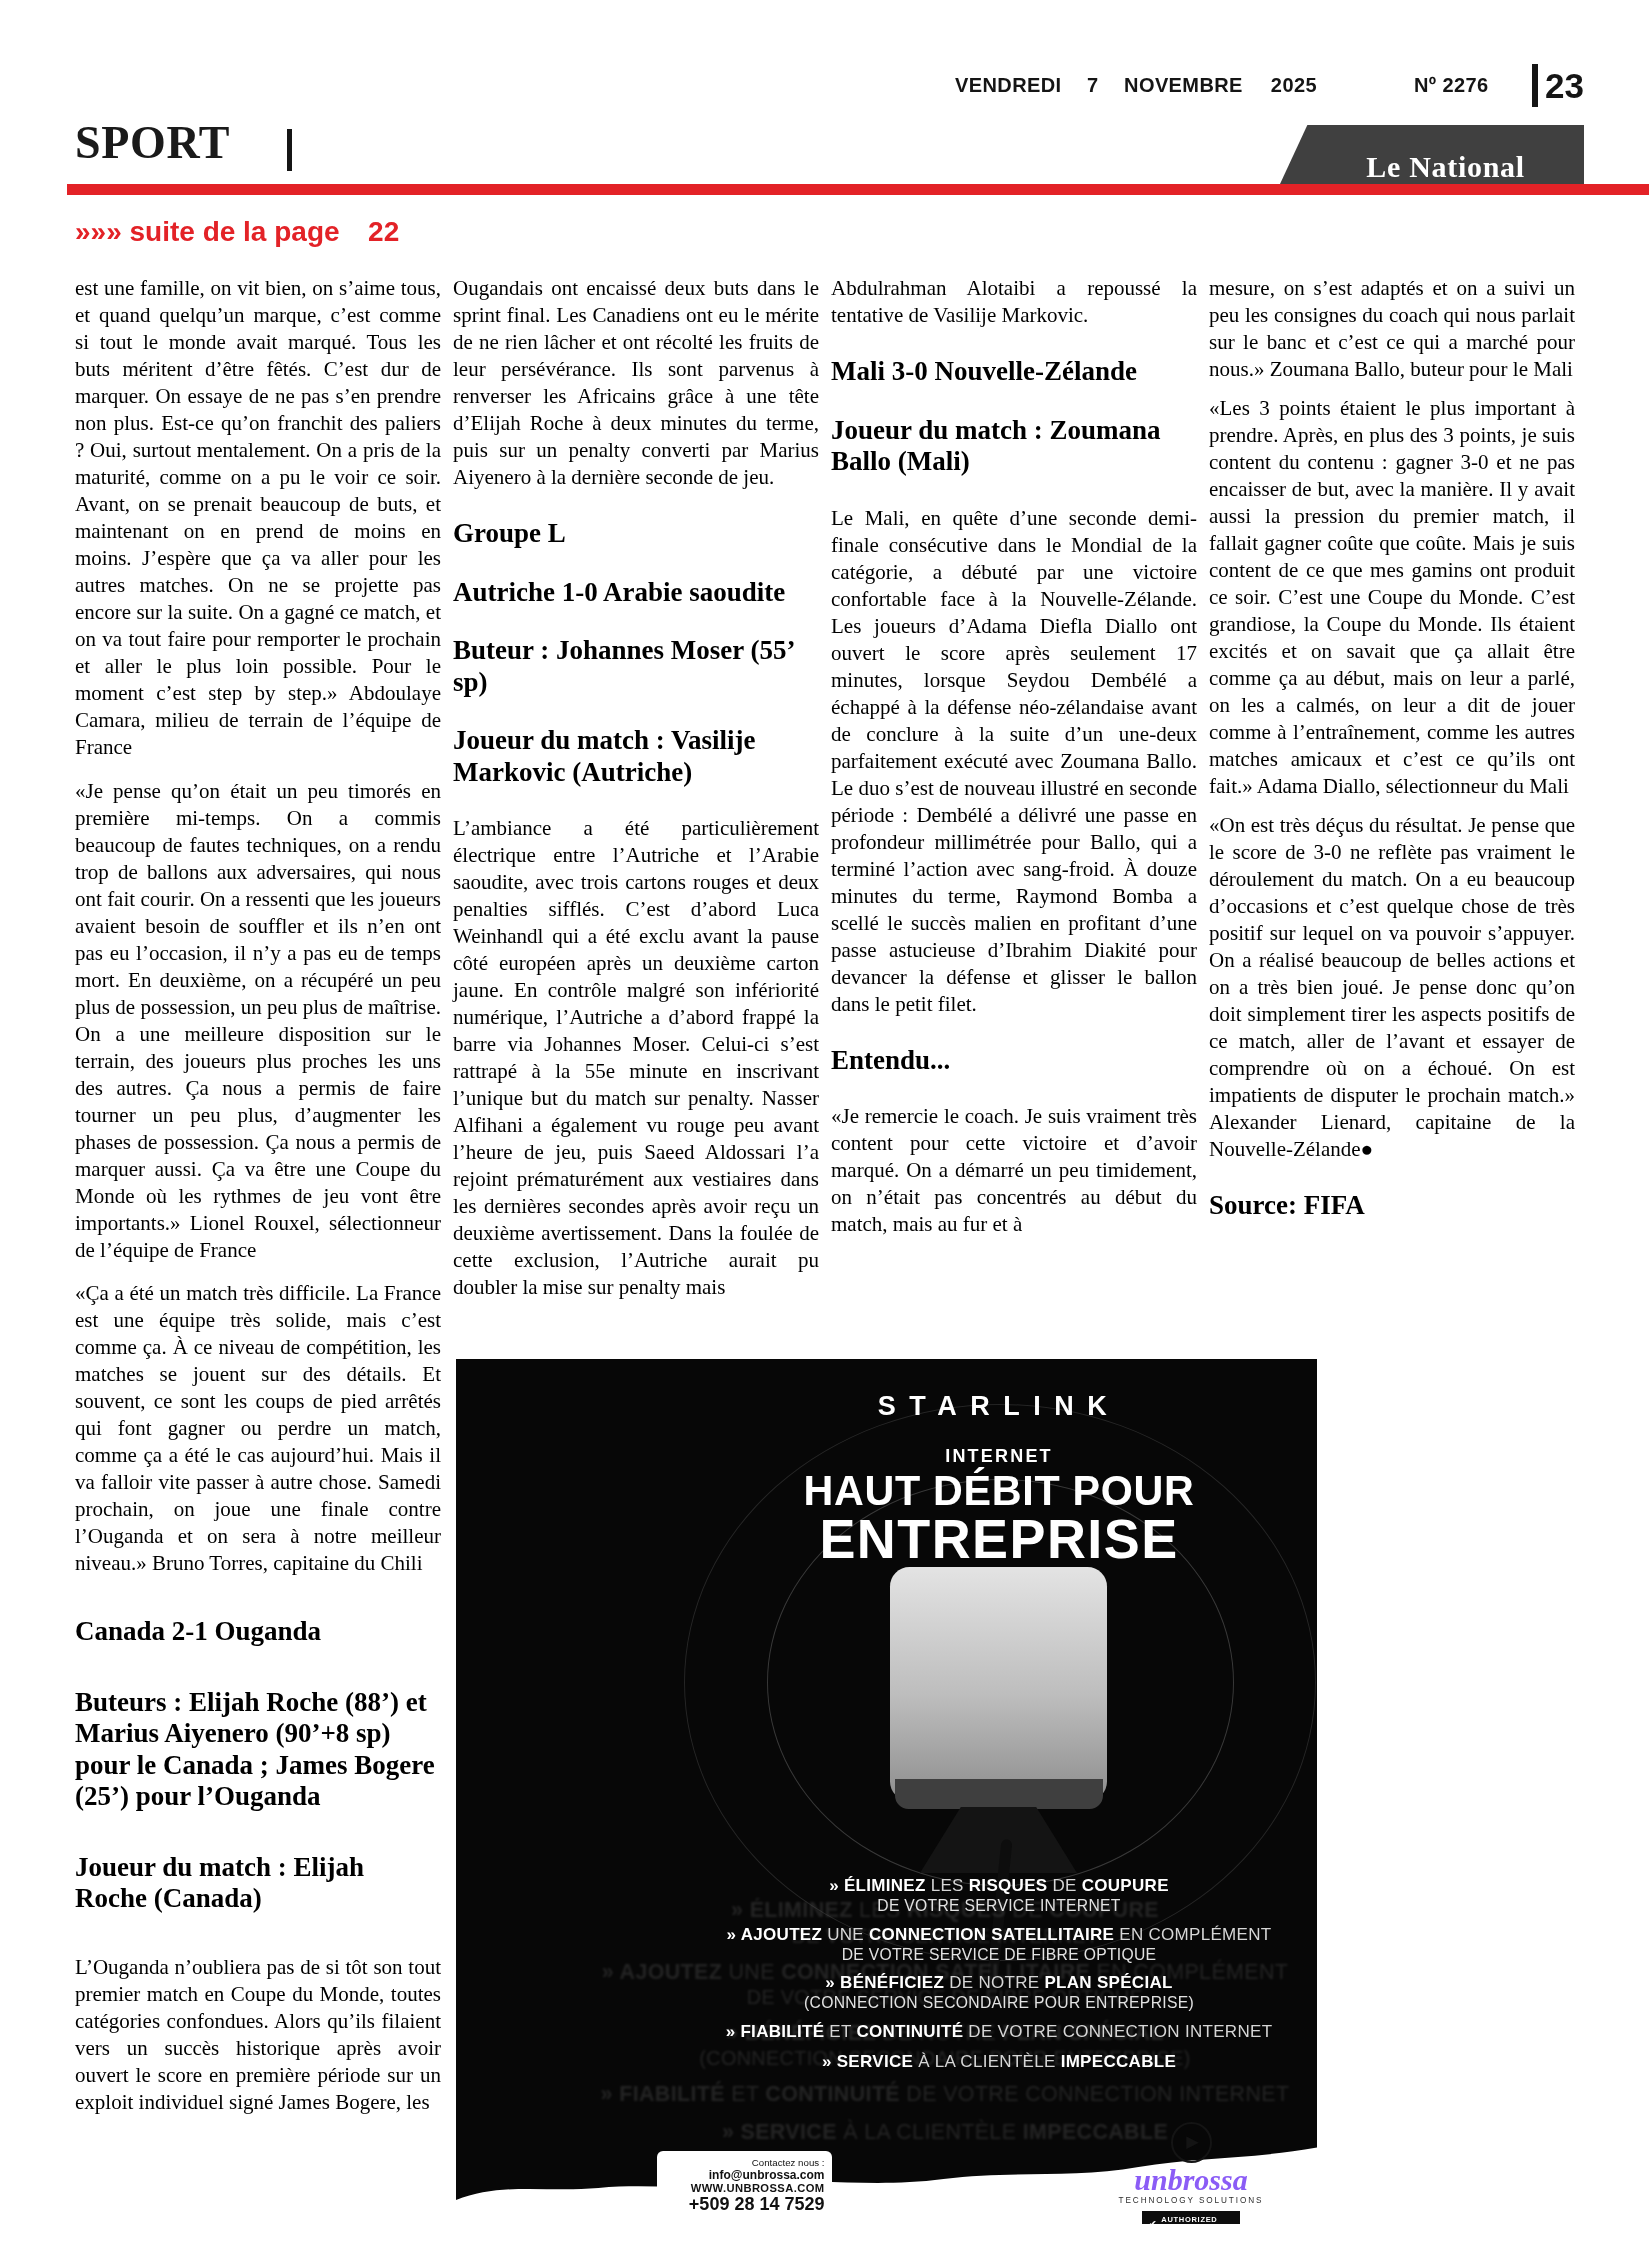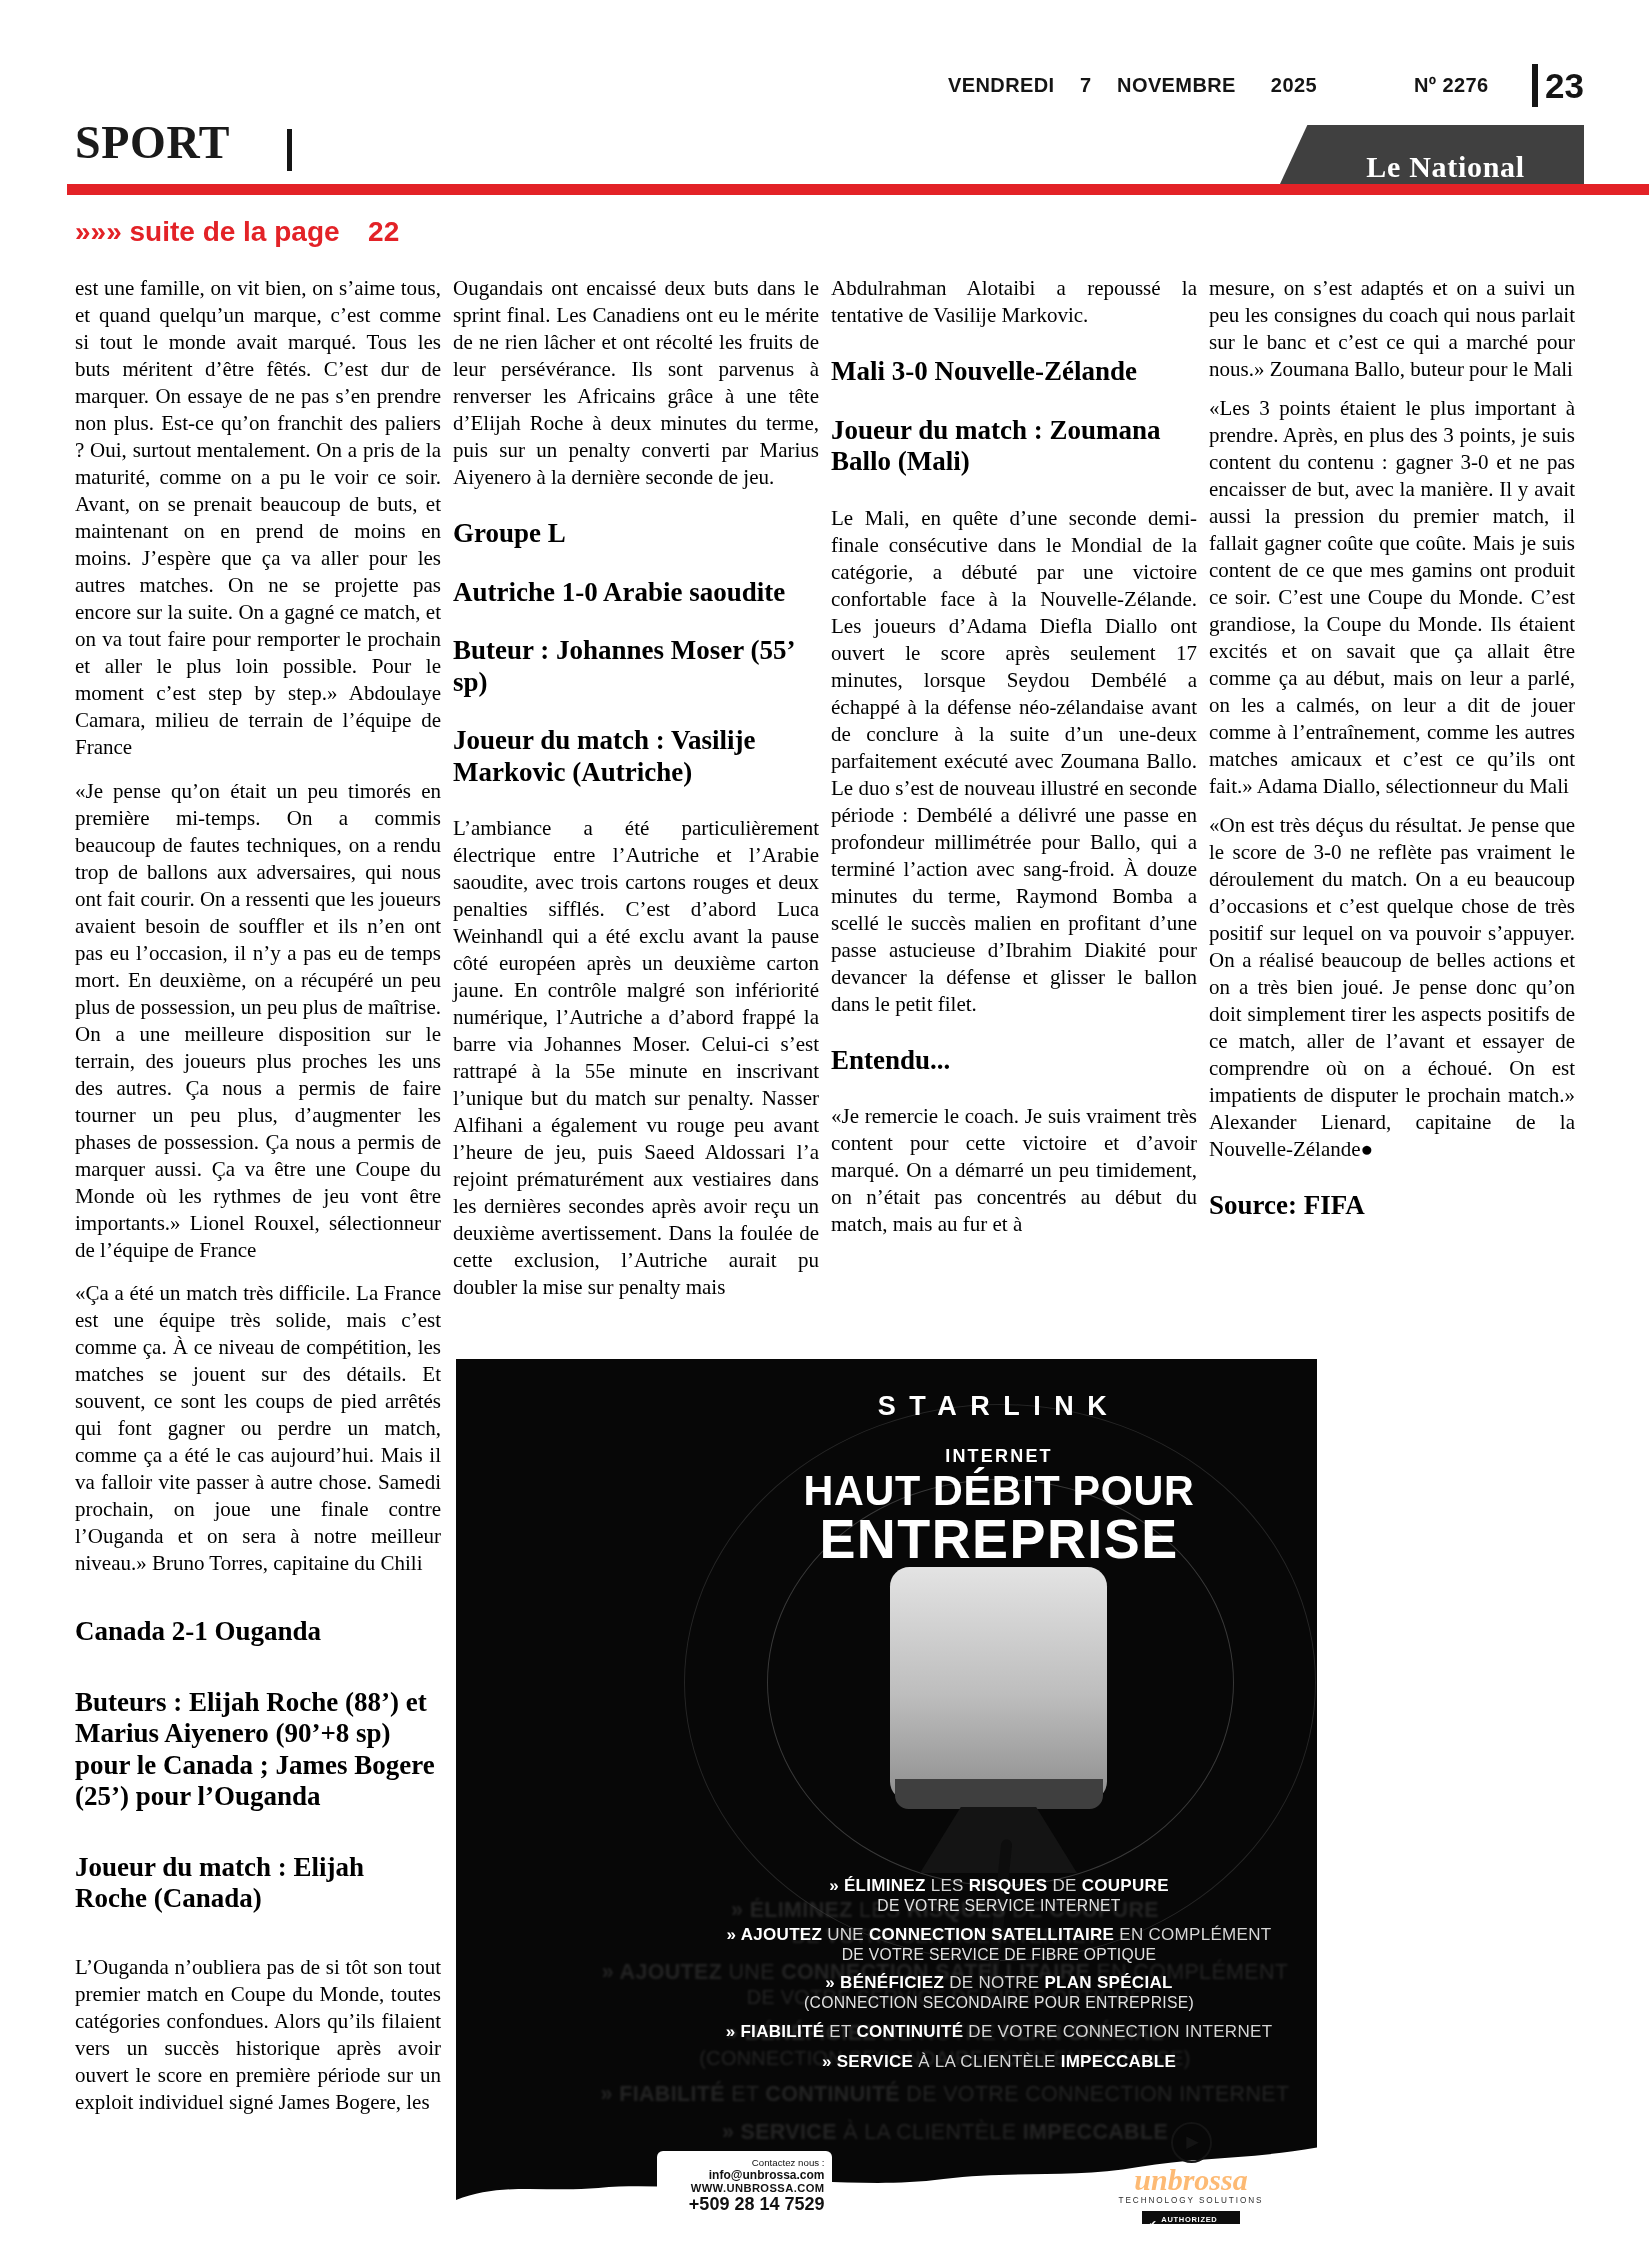--- a/index.html
+++ b/index.html
@@ -4,21 +4,21 @@
 <style>
   html,body{margin:0;padding:0;}
   body{
     width:1650px;height:2250px;position:relative;background:#ffffff;
     font-family:"Liberation Serif", serif;color:#1f1f1f;overflow:hidden;
   }
   
   .masthead{position:absolute;top:64px;right:66px;display:flex;align-items:center;
     font-family:"Liberation Sans",sans-serif;font-weight:700;color:#151515;}
   .md-item{font-size:20px;letter-spacing:0.4px;}
-  .md-gap-s{margin-left:25.5px;} .md-gap-m{margin-left:35px;text-align:center;} .md-gap-l{margin-left:97px;}
+  .md-gap-s{margin-left:25.5px;} .md-gap-m{margin-left:28px;text-align:center;} .md-gap-l{margin-left:97px;}
   .md-bar{width:6px;height:43px;background:#151515;margin-left:43px;}
   .md-page{font-size:35px;margin-left:7.5px;}
   .sport-title{position:absolute;left:75px;top:120px;font-size:46px;line-height:46px;
     font-weight:700;letter-spacing:0.7px;color:#1a1a1a;}
   .sport-bar{position:absolute;left:287px;top:129px;width:5.2px;height:42px;background:#151515;}
   .red-rule{position:absolute;left:67px;right:0;top:184px;height:11.2px;background:#e32227;}
   .banner{position:absolute;left:1280px;top:125px;width:304px;height:59px;background:#404040;
     clip-path:polygon(9% 0,100% 0,100% 100%,0 100%);display:flex;align-items:flex-end;justify-content:center;}
   .banner-text{color:#fff;font-weight:700;font-size:30px;letter-spacing:0.7px;padding-left:27px;}
   .suite{position:absolute;left:75px;top:216px;color:#e32227;
@@ -65,21 +65,21 @@
     padding:6px 7.5px;box-sizing:border-box;font-family:"Liberation Sans",sans-serif;color:#111;text-align:right;}
   .adc-label{font-size:9.7px;font-weight:400;}
   .adc-email{font-size:12px;font-weight:700;}
   .adc-site{font-size:11.2px;font-weight:700;letter-spacing:0.4px;}
   .adc-phone{font-size:18px;font-weight:700;margin-top:0;}
   .ad-vendor{position:absolute;left:637px;top:763px;width:196px;text-align:center;}
   .play-circle{width:37px;height:37px;border:2.2px solid #141414;border-radius:50%;margin:0 auto;
     display:flex;align-items:center;justify-content:center;background:transparent;}
   .play-tri{font-size:16.5px;color:#141414;line-height:1;margin-left:3px;font-family:"DejaVu Sans",sans-serif;}
   .vendor-name{font-family:"Liberation Serif",serif;font-style:italic;font-weight:700;
-    font-size:30px;color:#fdba74;line-height:33px;}
+    font-size:30px;color:#8b5cf6;line-height:33px;}
   .vendor-tag{font-family:"Liberation Sans",sans-serif;font-size:8.2px;letter-spacing:1.9px;color:#2d2d2d;}
   .vendor-badge{display:inline-flex;align-items:center;gap:4.5px;background:#0d0d0d;color:#ffffff;
     margin-top:6px;padding:3.7px 6.7px;font-family:"Liberation Sans",sans-serif;}
   .vb-check{font-size:9.7px;font-family:"DejaVu Sans",sans-serif;}
   .vb-text{font-size:7.5px;font-weight:700;letter-spacing:0.7px;max-width:72px;text-align:left;line-height:9px;}
 </style>
 </head>
 <body>
 
 <div class="masthead">

